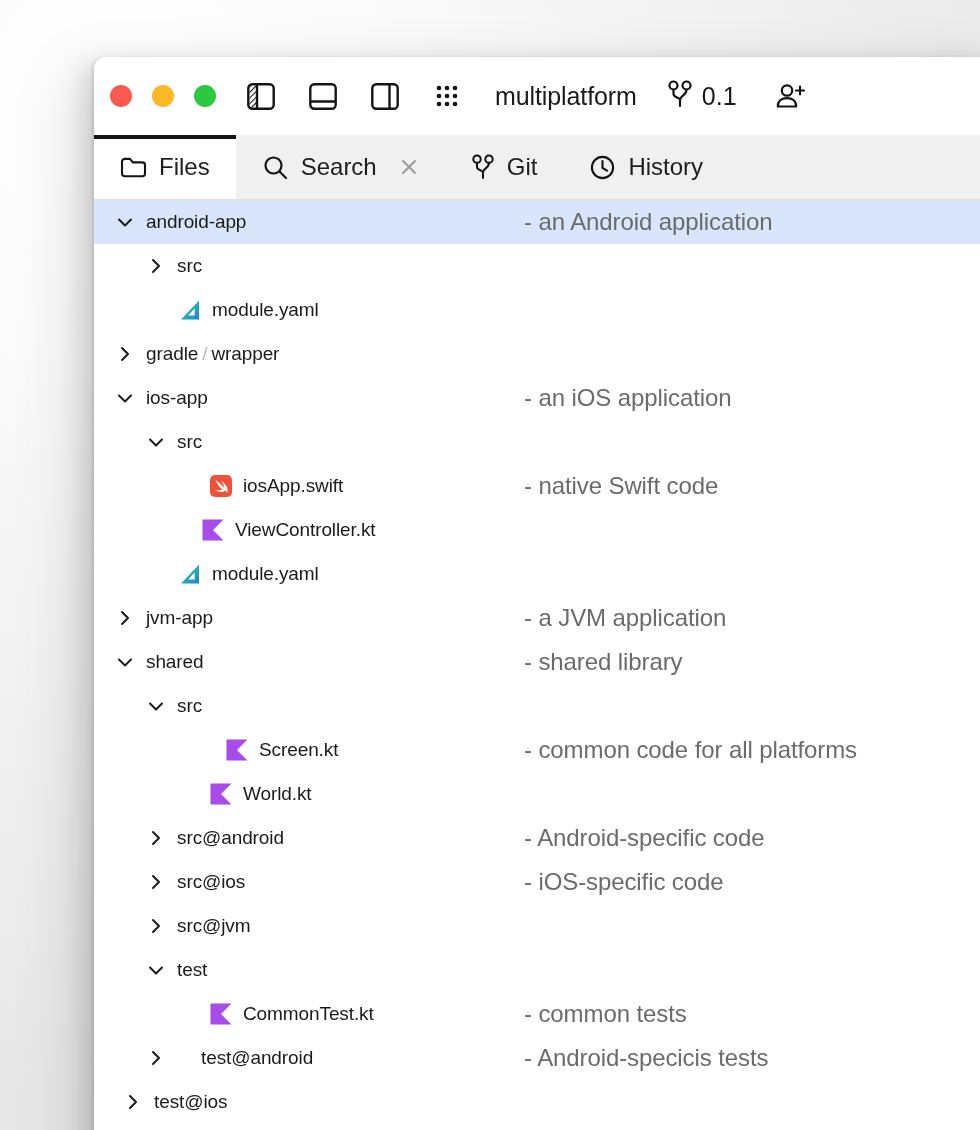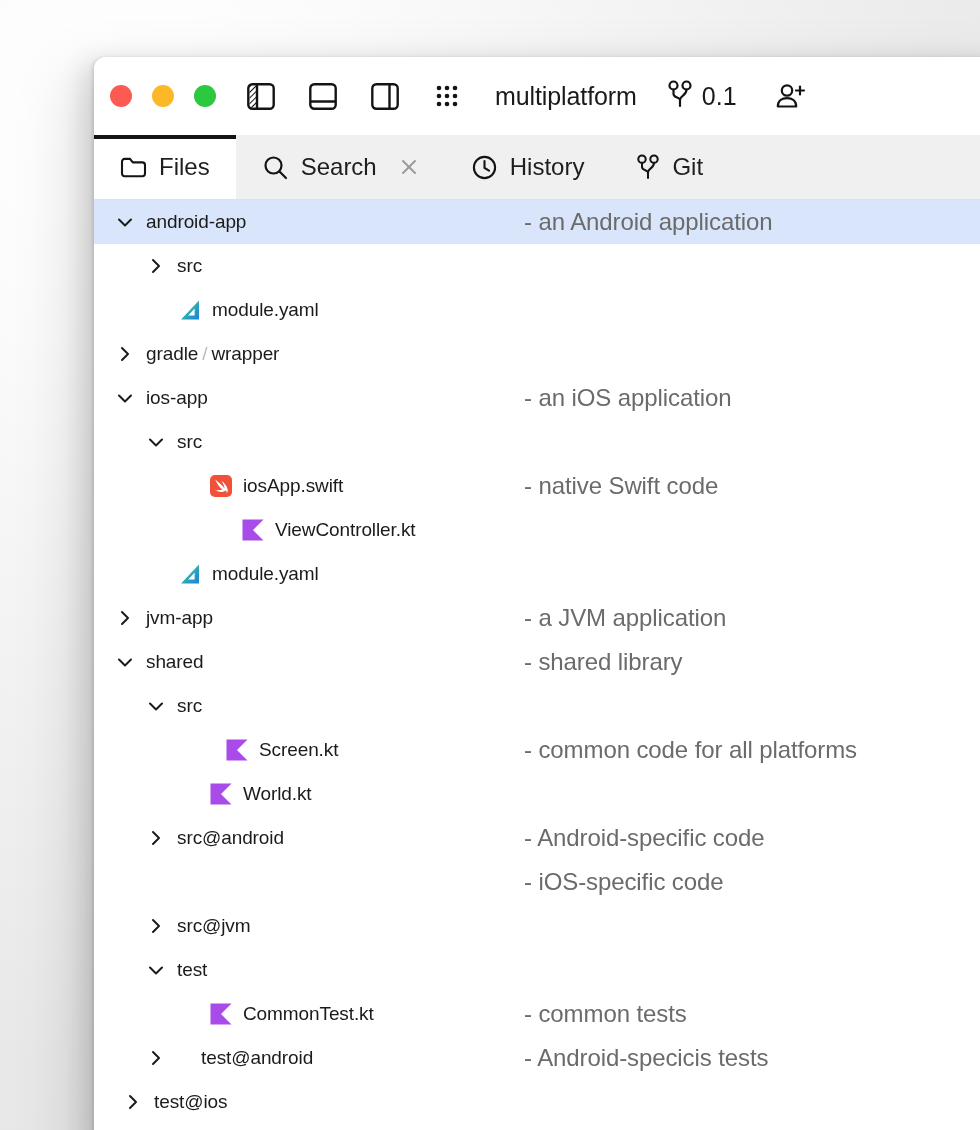--- a/index.html
+++ b/index.html
@@ -298,44 +298,44 @@
           <g stroke="#9a9a9a" stroke-width="1.9" stroke-linecap="round">
             <line x1="4" y1="4" x2="16" y2="16"></line>
             <line x1="16" y1="4" x2="4" y2="16"></line>
           </g>
         </svg>
       </span>
     </div>
 
     <div class="tab">
       <span class="tab-icon">
-        <svg width="27" height="27" viewBox="0 0 27 27">
-          <g fill="none" stroke="#141414" stroke-width="2.1" stroke-linecap="round">
-            <circle cx="13.5" cy="13.5" r="10.6"></circle>
-            <path d="M13.5 7 V13.8 L18 16.6"></path>
-          </g>
-        </svg>
-      </span>
-      <span>History</span>
-    </div>
-
-    <div class="tab">
-      <span class="tab-icon">
         <svg width="24" height="28" viewBox="0 0 26 30">
           <g fill="none" stroke="#141414" stroke-width="2.2" stroke-linecap="round">
             <circle cx="6.5" cy="6.5" r="4"></circle>
             <circle cx="19.5" cy="6.5" r="4"></circle>
             <path d="M19.5 10.5 C19.5 17 13 16 13 21"></path>
             <path d="M6.5 10.5 L6.5 15 C6.5 19 13 18 13 21"></path>
             <line x1="13" y1="21" x2="13" y2="27"></line>
           </g>
         </svg>
       </span>
       <span>Git</span>
     </div>
+
+    <div class="tab">
+      <span class="tab-icon">
+        <svg width="27" height="27" viewBox="0 0 27 27">
+          <g fill="none" stroke="#141414" stroke-width="2.1" stroke-linecap="round">
+            <circle cx="13.5" cy="13.5" r="10.6"></circle>
+            <path d="M13.5 7 V13.8 L18 16.6"></path>
+          </g>
+        </svg>
+      </span>
+      <span>History</span>
+    </div>
   </div>
 
   <div class="tree" id="tree">
       <div class="row selected">
         <div class="row-label" style="padding-left: 18px;">
           <span class="chev">
             <svg width="20" height="20" viewBox="0 0 20 20">
               <path d="M4 7.5 L10 13.5 L16 7.5" fill="none" stroke="#1b1b1b" stroke-width="2" stroke-linecap="round" stroke-linejoin="round"></path>
             </svg>
           </span>
@@ -411,21 +411,21 @@
             <svg width="24" height="24" viewBox="0 0 24 24">
               <rect x="1" y="1" width="22" height="22" rx="5" ry="5" fill="#f05138"></rect>
               <path d="M6.2 5.4 C10.4 8.6 13.8 12 15.6 14.6 C15.0 10.8 13.4 8.0 12.2 6.4 C15.0 8.6 18.2 12.0 18.6 15.4 C18.9 17.4 18.3 18.6 17.6 19.2 C18.0 18.0 17.6 17.0 16.6 16.6 C14.2 18.6 9.6 18.4 5.6 15.4 C8.6 16.6 11.6 16.4 13.4 15.4 C11.2 13.8 8.0 10.0 6.2 5.4 Z" fill="#ffffff"></path>
             </svg>
           </span>
           <span>iosApp.swift</span>
         </div>
         <div class="comment">- native Swift code</div>
       </div>
       <div class="row">
-        <div class="row-label" style="padding-left: 112px;">
+        <div class="row-label" style="padding-left: 72px;">
           <span class="chev spacer"></span>
           <span class="ficon">
             <svg width="24" height="24" viewBox="0 0 24 24">
               <path d="M1.5 1.5 H22.5 L12 12 L22.5 22.5 H1.5 Z" fill="#a94be8"></path>
             </svg>
           </span>
           <span>ViewController.kt</span>
         </div>
       </div>
       <div class="row">
@@ -506,20 +506,28 @@
           <span class="chev">
             <svg width="20" height="20" viewBox="0 0 20 20">
               <path d="M7 4 L13 10 L7 16" fill="none" stroke="#1b1b1b" stroke-width="2" stroke-linecap="round" stroke-linejoin="round"></path>
             </svg>
           </span>
           <span>src@android</span>
         </div>
         <div class="comment">- Android-specific code</div>
       </div>
       <div class="row">
+        <div class="row-label" style="padding-left: 49px;">
+          <span class="chev">
+            <svg width="20" height="20" viewBox="0 0 20 20">
+              <path d="M7 4 L13 10 L7 16" fill="none" stroke="#1b1b1b" stroke-width="2" stroke-linecap="round" stroke-linejoin="round"></path>
+            </svg>
+          </span>
+          <span>src@ios</span>
+        </div>
         <div class="comment">- iOS-specific code</div>
       </div>
       <div class="row">
         <div class="row-label" style="padding-left: 49px;">
           <span class="chev">
             <svg width="20" height="20" viewBox="0 0 20 20">
               <path d="M7 4 L13 10 L7 16" fill="none" stroke="#1b1b1b" stroke-width="2" stroke-linecap="round" stroke-linejoin="round"></path>
             </svg>
           </span>
           <span>src@jvm</span>

